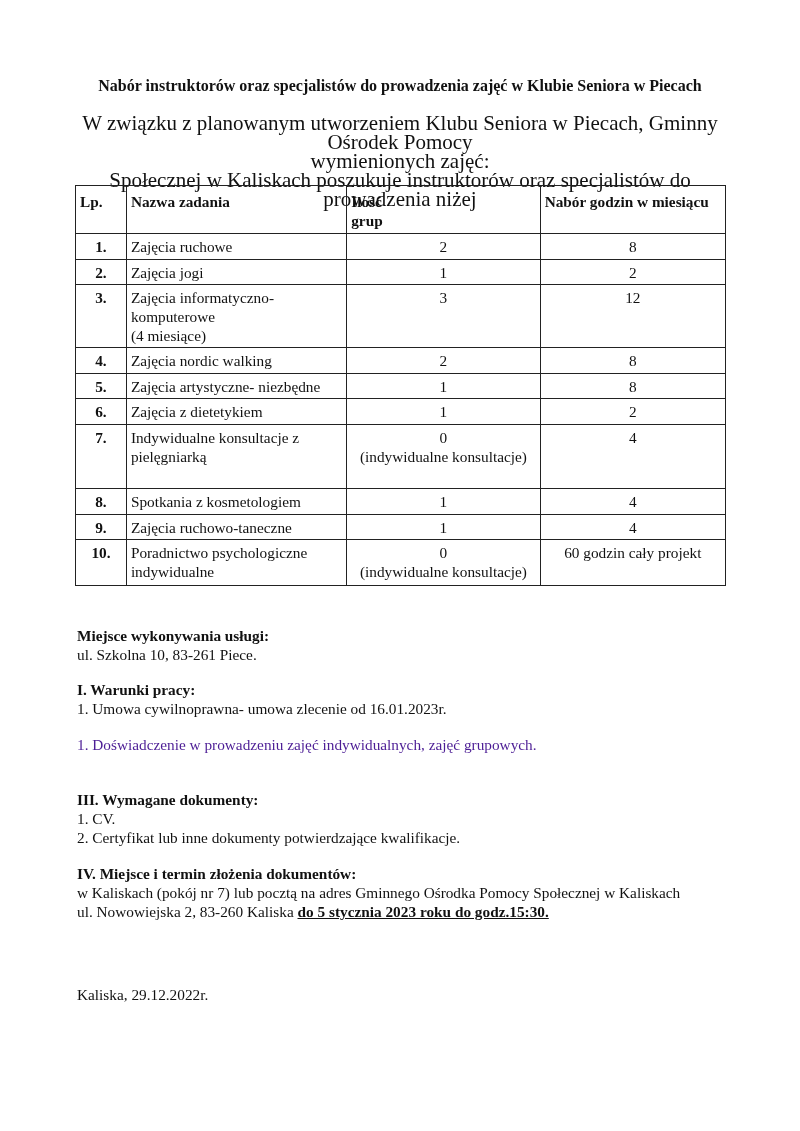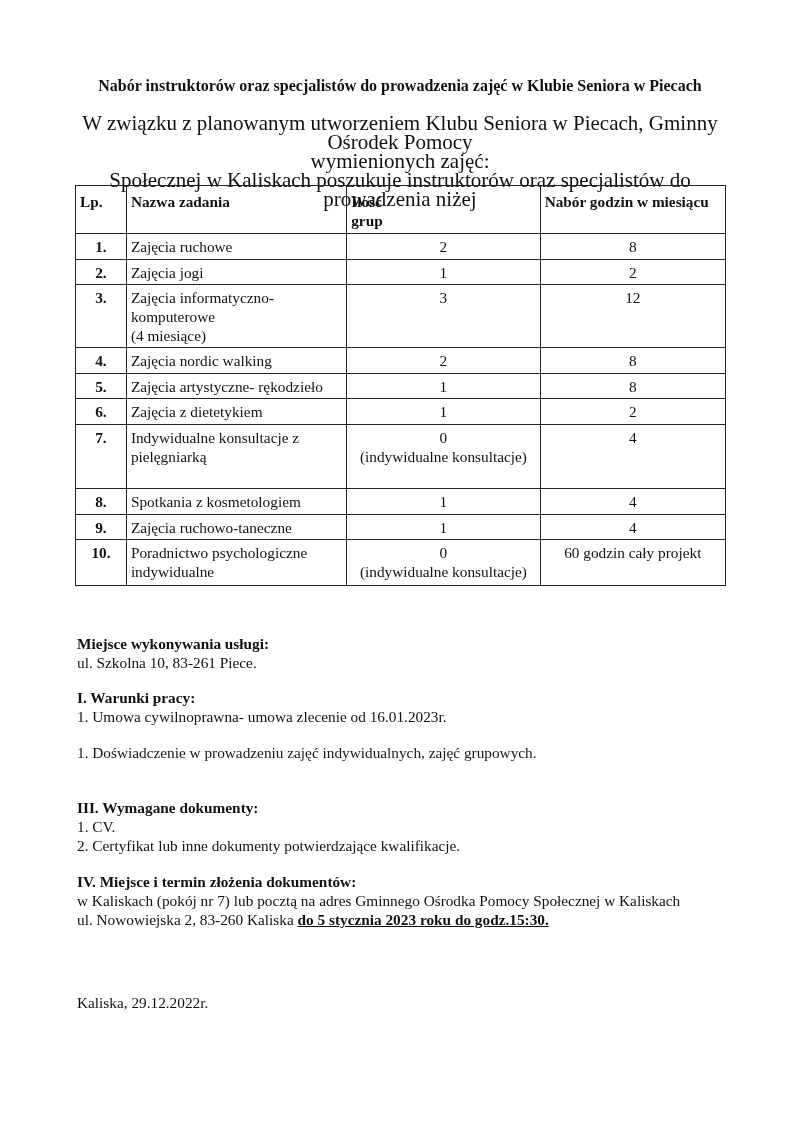--- a/index.html
+++ b/index.html
@@ -25,23 +25,23 @@
       border: 1.3px solid #222; vertical-align: top; padding: 3px 4px 0 4px;
       line-height: 19px;
     }
     table.tasks th { font-weight: bold; text-align: left; padding-top: 6px; }
     table.tasks td.lp { font-weight: bold; text-align: center; width: 42px; }
     table.tasks td.c { text-align: center; }
     .col-lp { width: 50px; }
     .col-name { width: 221px; }
     .col-groups { width: 194px; }
     .col-hours { width: 186px; }
-    .sec { left: 77px; width: 660px; line-height: 19px; font-size: 15.3px; margin-top: 8px; }
+    .sec { left: 77px; width: 660px; line-height: 19px; font-size: 15.3px; }
     .sec .h { font-weight: bold; }
-    .grey { color: #0f172a; }
+    .grey { color: #4c1d95; }
     .deadline { font-weight: bold; text-decoration: underline; }
     .justify { text-align: justify; }
   </style>
 </head>
 <body>
 
 <div class="abs title">Nabór instruktorów oraz specjalistów do prowadzenia zajęć w Klubie Seniora w Piecach</div>
 
 <div class="abs intro">
   <div>W związku z planowanym utworzeniem Klubu Seniora w Piecach, Gminny Ośrodek Pomocy</div>
@@ -106,21 +106,21 @@
           <div>Zajęcia nordic walking</div>
         </td>
         <td class="c">
           <div>2</div>
         </td>
         <td class="c">8</td>
       </tr>
       <tr style="height: 25px;">
         <td class="lp">5.</td>
         <td>
-          <div>Zajęcia artystyczne- rękodzieło</div>
+          <div>Zajęcia artystyczne- niezbędne</div>
         </td>
         <td class="c">
           <div>1</div>
         </td>
         <td class="c">8</td>
       </tr>
       <tr style="height: 26px;">
         <td class="lp">6.</td>
         <td>
           <div>Zajęcia z dietetykiem</div>

